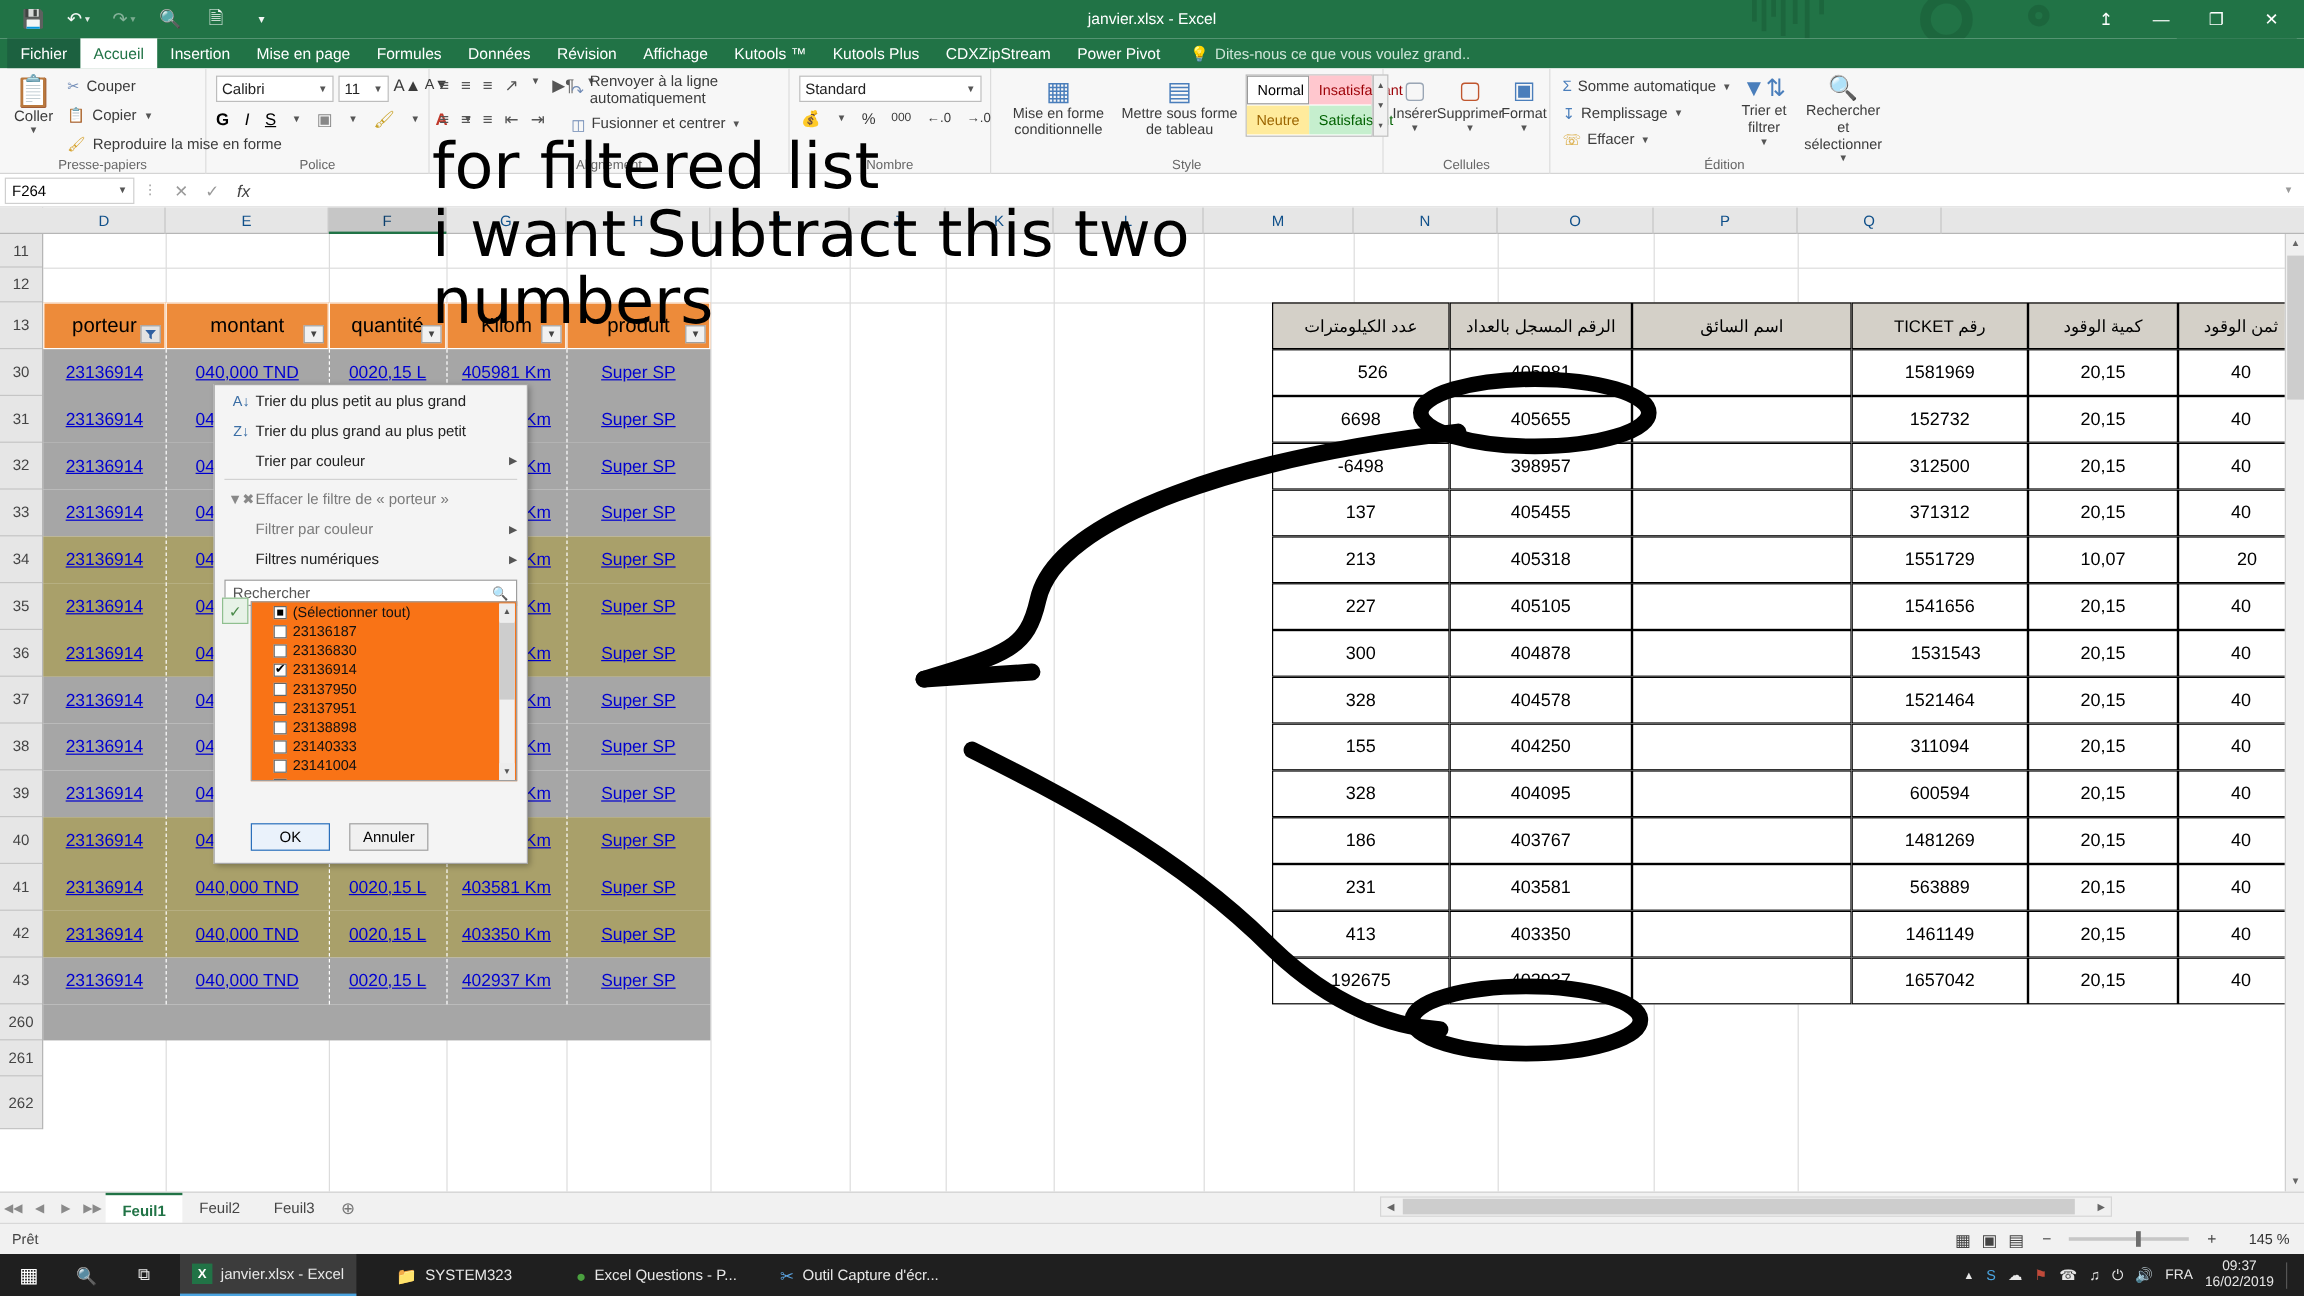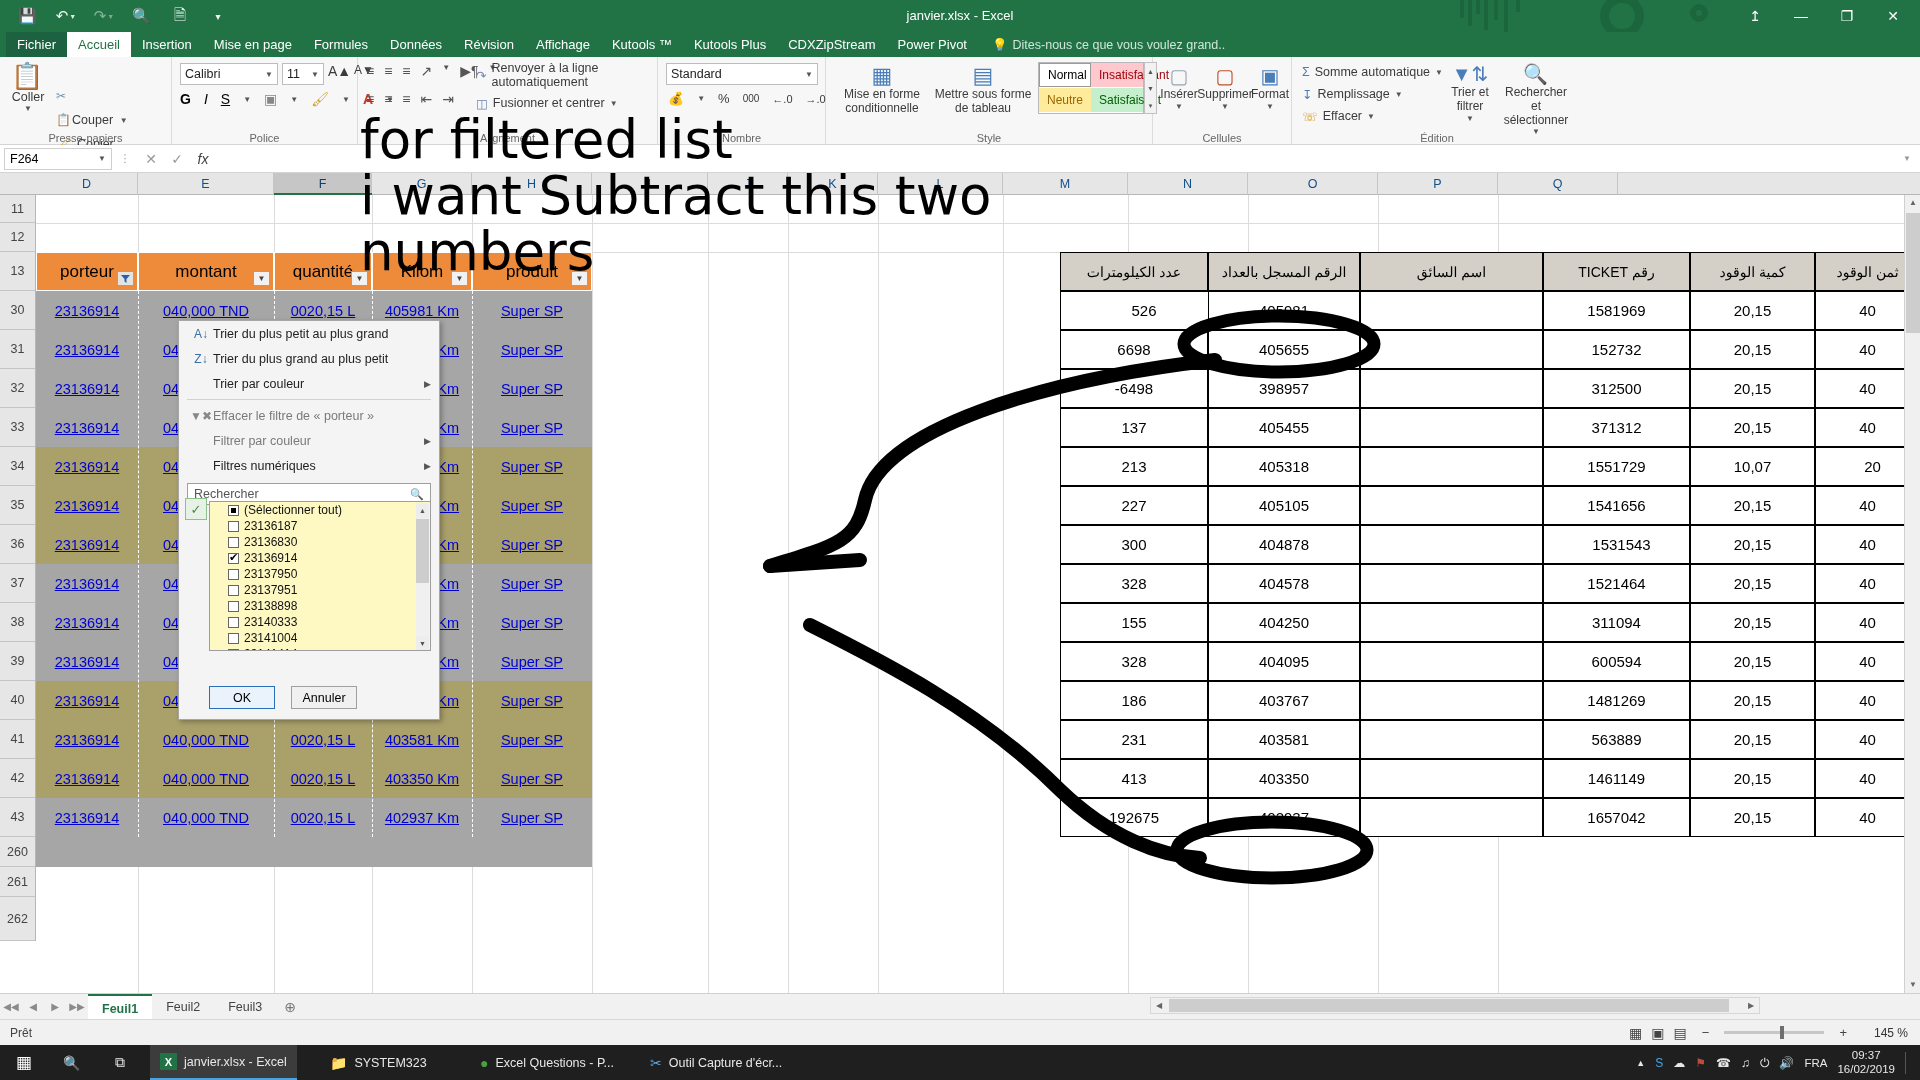--- a/index.html
+++ b/index.html
@@ -34,21 +34,21 @@
   .tab.file { background:#1c6140; }
   #tellme { display:flex; align-items:center; gap:5px; color:#cfe6d9; font-size:12.5px;
      padding-left:14px; height:25px; }
 
   
   #ribbon { position:absolute; left:0; top:57px; width:1920px; height:88px;
      background:#f7f7f7; border-bottom:1px solid #d4d4d4; }
   .grp { position:absolute; top:0; height:88px; border-right:1px solid #dcdcdc; }
   .grp-label { position:absolute; bottom:1px; width:100%; text-align:center;
      font-size:11px; color:#666; }
-  .cmd { color:#3b3b3b; font-size:12.5px; white-space:nowrap;margin-top:48px; }
+  .cmd { color:#3b3b3b; font-size:12.5px; white-space:nowrap; }
   .mini { display:flex; align-items:center; gap:5px; height:20px; font-size:12.5px; color:#3b3b3b; }
   .ico { display:inline-block; }
   .bigbtn { display:flex; flex-direction:column; align-items:center; width:62px;
      font-size:12px; color:#3b3b3b; text-align:center; line-height:1.15; }
 
   
   #g-clip { left:0; width:172px; }
   #paste { position:absolute; left:6px; top:6px; width:44px; text-align:center; }
   #paste .lbl { font-size:12.5px; color:#3b3b3b; margin-top:1px; }
   .clipcmd { position:absolute; left:56px; display:flex; align-items:center; gap:6px; }
@@ -120,21 +120,21 @@
   #filtermenu { position:absolute; left:178px; top:320px; width:262px; height:400px;
      background:#f4f4f4; border:1px solid #a6a6a6; box-shadow:2px 2px 5px rgba(0,0,0,.28); z-index:40; }
   .fm-item { height:25px; display:flex; align-items:center; padding-left:10px;
      font-size:12.5px; color:#222; }
   .fm-ico { width:24px; text-align:center; font-size:12px; color:#3b6ea5; }
   .fm-sep { height:1px; background:#d2d2d2; margin:3px 8px; }
   .fm-sub { margin-left:auto; margin-right:8px; font-size:9px; color:#555; }
   #fm-search { margin:5px 8px; height:22px; border:1px solid #9e9e9e; background:#fff;
      display:flex; align-items:center; padding:0 6px; font-size:12.5px; color:#555; }
   #fm-list { position:absolute; left:30px; top:180px; width:222px; height:150px;
-     border:1px solid #9e9e9e; background:#fef9c3; overflow:hidden; }
+     border:1px solid #9e9e9e; background:#f97316; overflow:hidden; }
   .fm-li { height:16px; display:flex; align-items:center; font-size:12px; color:#111;
      padding-left:18px; }
   .cb { width:11px; height:11px; border:1px solid #666; background:#fff; margin-right:5px;
      display:inline-block; position:relative; flex:0 0 auto; }
   .cb.checked:after { content:"\2714"; position:absolute; left:0px; top:-3px; font-size:11px; color:#000; }
   .cb.part:after { content:""; position:absolute; left:2px; top:2px; width:5px; height:5px; background:#000; }
   #fm-ok { position:absolute; left:30px; bottom:10px; width:66px; height:23px;
      border:1px solid #2a6fbb; background:#eaf2fb; font-size:12.5px;
      display:flex; align-items:center; justify-content:center; }
   #fm-cancel { position:absolute; left:112px; bottom:10px; width:66px; height:23px;

